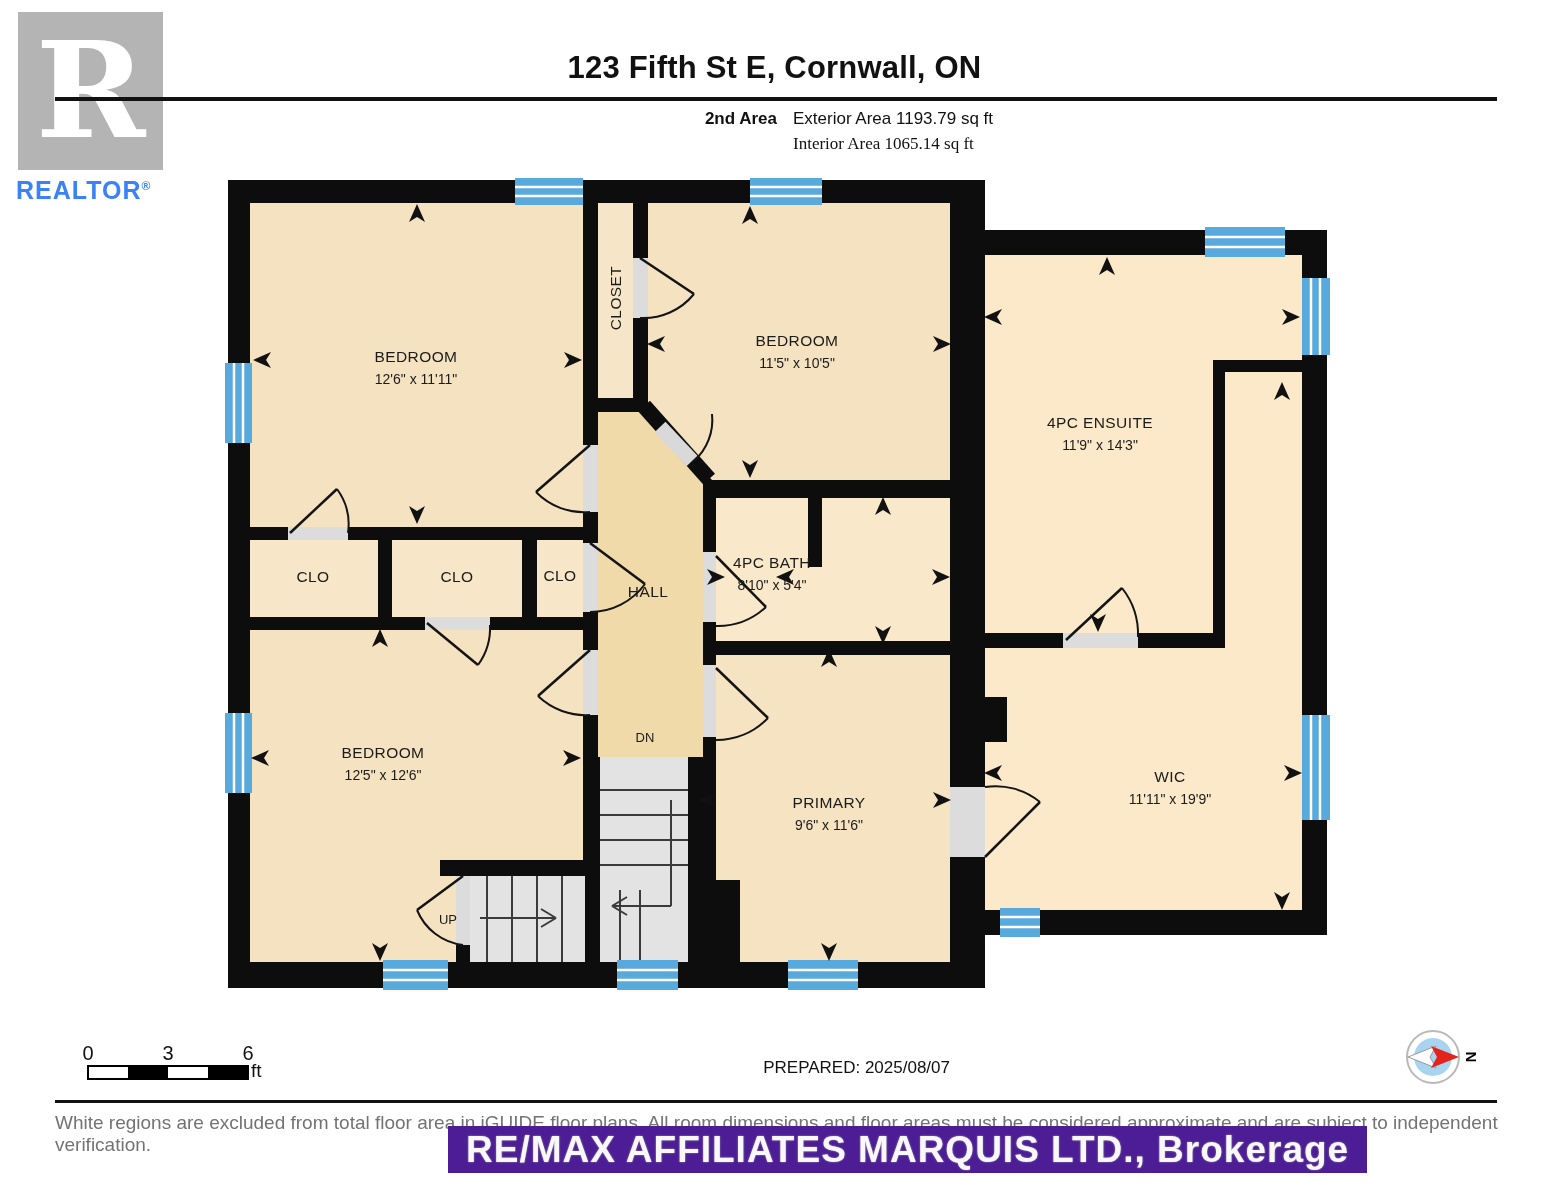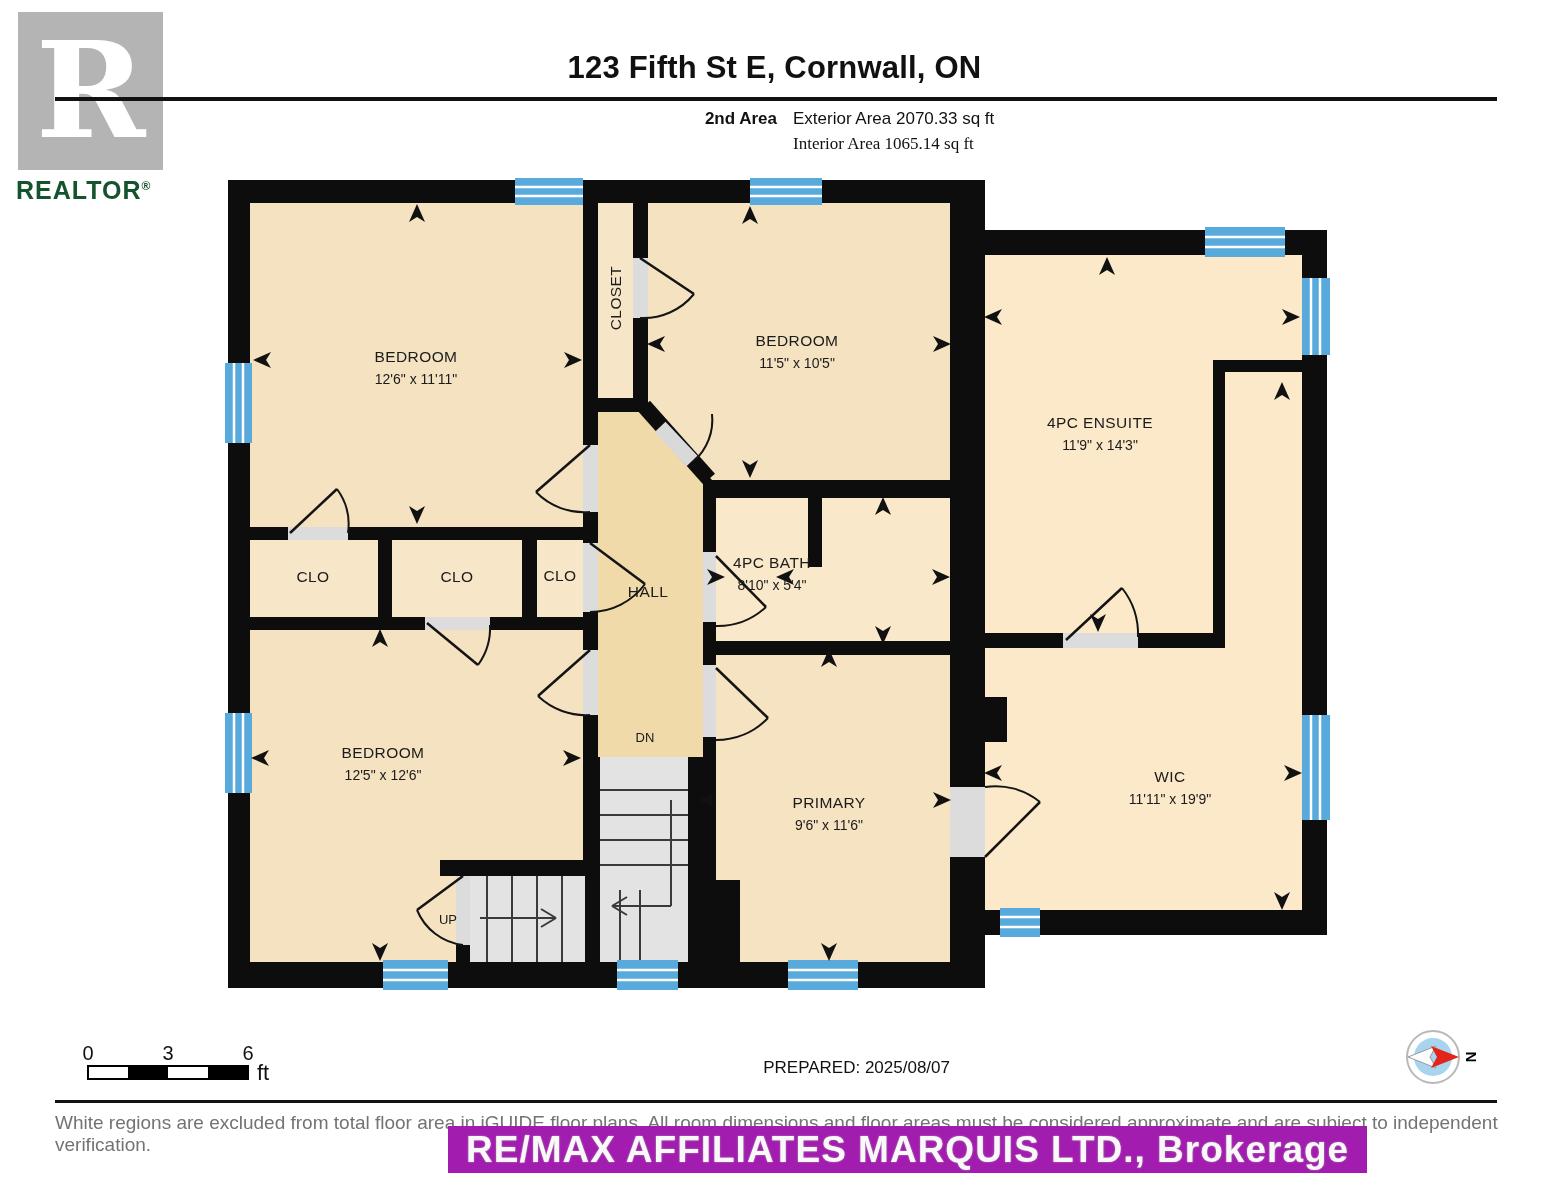--- a/index.html
+++ b/index.html
@@ -7,47 +7,47 @@
        font-family:"Liberation Sans",sans-serif;color:#111;}
   .abs{position:absolute;}
   #title{top:50px;left:0;width:1549px;text-align:center;font-size:31px;font-weight:bold;letter-spacing:.2px;}
   #floor-label{top:109px;left:500px;width:277px;text-align:right;font-size:17px;font-weight:bold;}
   #ext-area{top:109px;left:793px;font-size:17px;}
   #int-area{top:134px;left:793px;font-size:17px;font-family:Liberation Serif, serif;}
   #hdr-line{top:97px;left:55px;width:1442px;height:4px;background:#111;}
   #logo-block{top:12px;left:18px;width:145px;height:158px;background:#b5b4b4;
       display:flex;align-items:center;justify-content:center;}
   #logo-letter{font-family:"DejaVu Serif",serif;font-weight:bold;font-size:132px;color:#fff;line-height:1;}
-  #logo-brand{top:176px;left:16px;width:160px;font-size:25px;font-weight:bold;color:#14532d;letter-spacing:1px;}
+  #logo-brand{top:176px;left:16px;width:160px;font-size:25px;font-weight:bold;color:#3b82f6;letter-spacing:1px;}
   #logo-brand sup{font-size:12px;}
   #plan-svg{top:0;left:0;}
   text.rname{font-size:15.5px;fill:#1b1b1b;letter-spacing:.4px;}
   text.rdims{font-size:14px;fill:#1b1b1b;}
   text.small{font-size:13px;fill:#1b1b1b;}
   .tick{top:1042px;width:22px;text-align:center;font-size:20px;}
   #tick0{left:77px;} #tick3{left:157px;} #tick6{left:237px;}
-  #ft-unit{top:1060px;left:257px;font-size:22px;}
+  #ft-unit{top:1060px;left:251px;font-size:19px;}
   #prepared{top:1058px;left:600px;width:350px;text-align:right;font-size:17px;}
   #ftr-line{top:1100px;left:55px;width:1442px;height:3px;background:#111;}
   #disclaimer{top:1112px;left:55px;width:1460px;font-size:19px;color:#737373;}
-  #watermark{top:1126px;left:448px;height:47px;line-height:47px;padding:0 18px;background:#a21caf;
+  #watermark{top:1126px;left:448px;height:47px;line-height:47px;padding:0 18px;background:#4c1d95;
      font-size:37px;font-weight:bold;color:rgba(255,255,255,.93);letter-spacing:1px;
      text-shadow:0 0 2px rgba(175,175,175,.9);white-space:nowrap;}
 </style>
 </head>
 <body>
 
 <div class="abs" id="logo-block">
   <span id="logo-letter">R</span>
 </div>
 <div class="abs" id="logo-brand"><span>REALTOR</span><sup>®</sup></div>
 <div class="abs" id="title">123 Fifth St E, Cornwall, ON</div>
 <div class="abs" id="hdr-line"></div>
 <div class="abs" id="floor-label">2nd Area</div>
-<div class="abs" id="ext-area">Exterior Area 2070.33 sq ft</div>
+<div class="abs" id="ext-area">Exterior Area 1193.79 sq ft</div>
 <div class="abs" id="int-area">Interior Area 1065.14 sq ft</div>
 
 <svg class="abs" id="plan-svg" width="1553" height="1200" viewBox="0 0 1553 1200">
   <defs>
     <path id="arr" d="M0,-10 L8,8 L0,3 L-8,8 Z"></path>
   </defs>
 
   <g>
     <rect x="228" y="180" width="757" height="808" fill="#0d0d0d"></rect>
     <rect x="950" y="230" width="377" height="705" fill="#0d0d0d"></rect>

